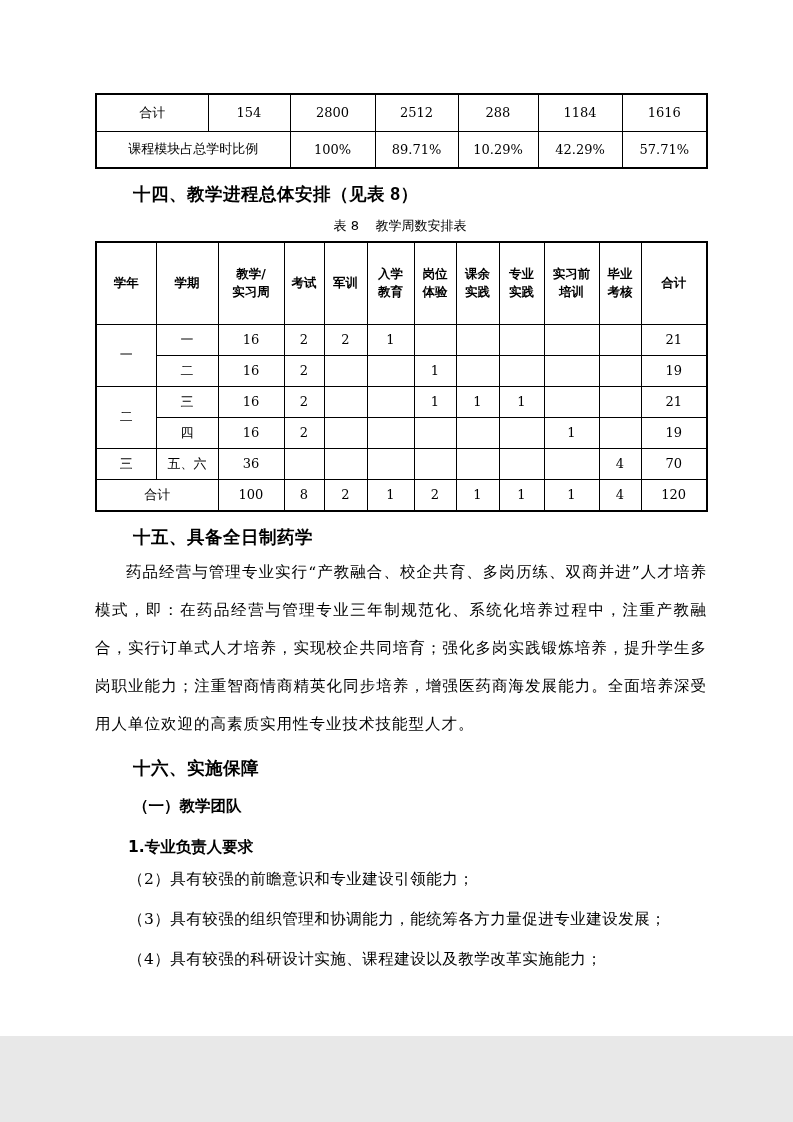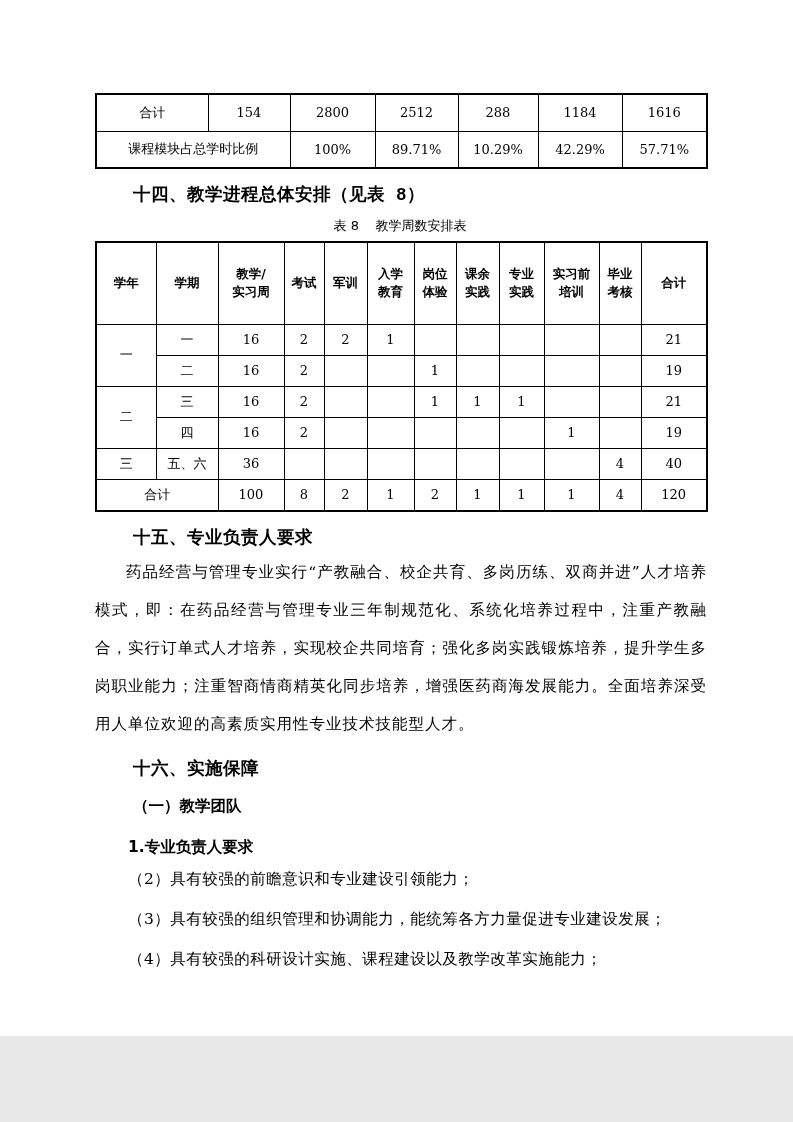--- a/index.html
+++ b/index.html
@@ -22,21 +22,21 @@
   }
   .t1 td {
     border:1px solid #000;
     height:37px;
     text-align:center;
     vertical-align:middle;
     font-size:13px;
   }
   
   .h-major {
-    font-family:Liberation Mono, monospace;
+    font-family:Liberation Sans, sans-serif;
     font-weight:bold;
     font-size:17.5px;
     margin:13px 0 0 133px;
     letter-spacing:.5px;
   }
   .tbl-caption {
     width:610px;
     margin:11px 0 0 95px;
     text-align:center;
     font-family:"DejaVu Sans","Liberation Sans",sans-serif;
@@ -241,39 +241,39 @@
       <td>五、六</td>
       <td>36</td>
       <td></td>
       <td></td>
       <td></td>
       <td></td>
       <td></td>
       <td></td>
       <td></td>
       <td>4</td>
-      <td>40</td>
+      <td>70</td>
     </tr>
     <tr class="total-row">
       <td colspan="2">合计</td>
       <td>100</td>
       <td>8</td>
       <td>2</td>
       <td>1</td>
       <td>2</td>
       <td>1</td>
       <td>1</td>
       <td>1</td>
       <td>4</td>
       <td>120</td>
     </tr>
   </tbody>
     </table>
 
-  <div class="h-major">十五、专业负责人要求</div>
+  <div class="h-major">十五、具备全日制药学</div>
   <p class="body-par">药品经营与管理专业实行“产教融合、校企共育、多岗历练、双商并进”人才培养模式，即：在药品经营与管理专业三年制规范化、系统化培养过程中，注重产教融合，实行订单式人才培养，实现校企共同培育；强化多岗实践锻炼培养，提升学生多岗职业能力；注重智商情商精英化同步培养，增强医药商海发展能力。全面培养深受用人单位欢迎的高素质实用性专业技术技能型人才。</p>
 
   <div class="h-major">十六、实施保障</div>
   <div class="h-sub1">（一）教学团队</div>
   <div class="h-sub2">1.专业负责人要求</div>
   <p class="item-par">（2）具有较强的前瞻意识和专业建设引领能力；</p>
   <p class="item-par">（3）具有较强的组织管理和协调能力，能统筹各方力量促进专业建设发展；</p>
   <p class="item-par">（4）具有较强的科研设计实施、课程建设以及教学改革实施能力；</p>
 
   <div class="page-number">12</div>

